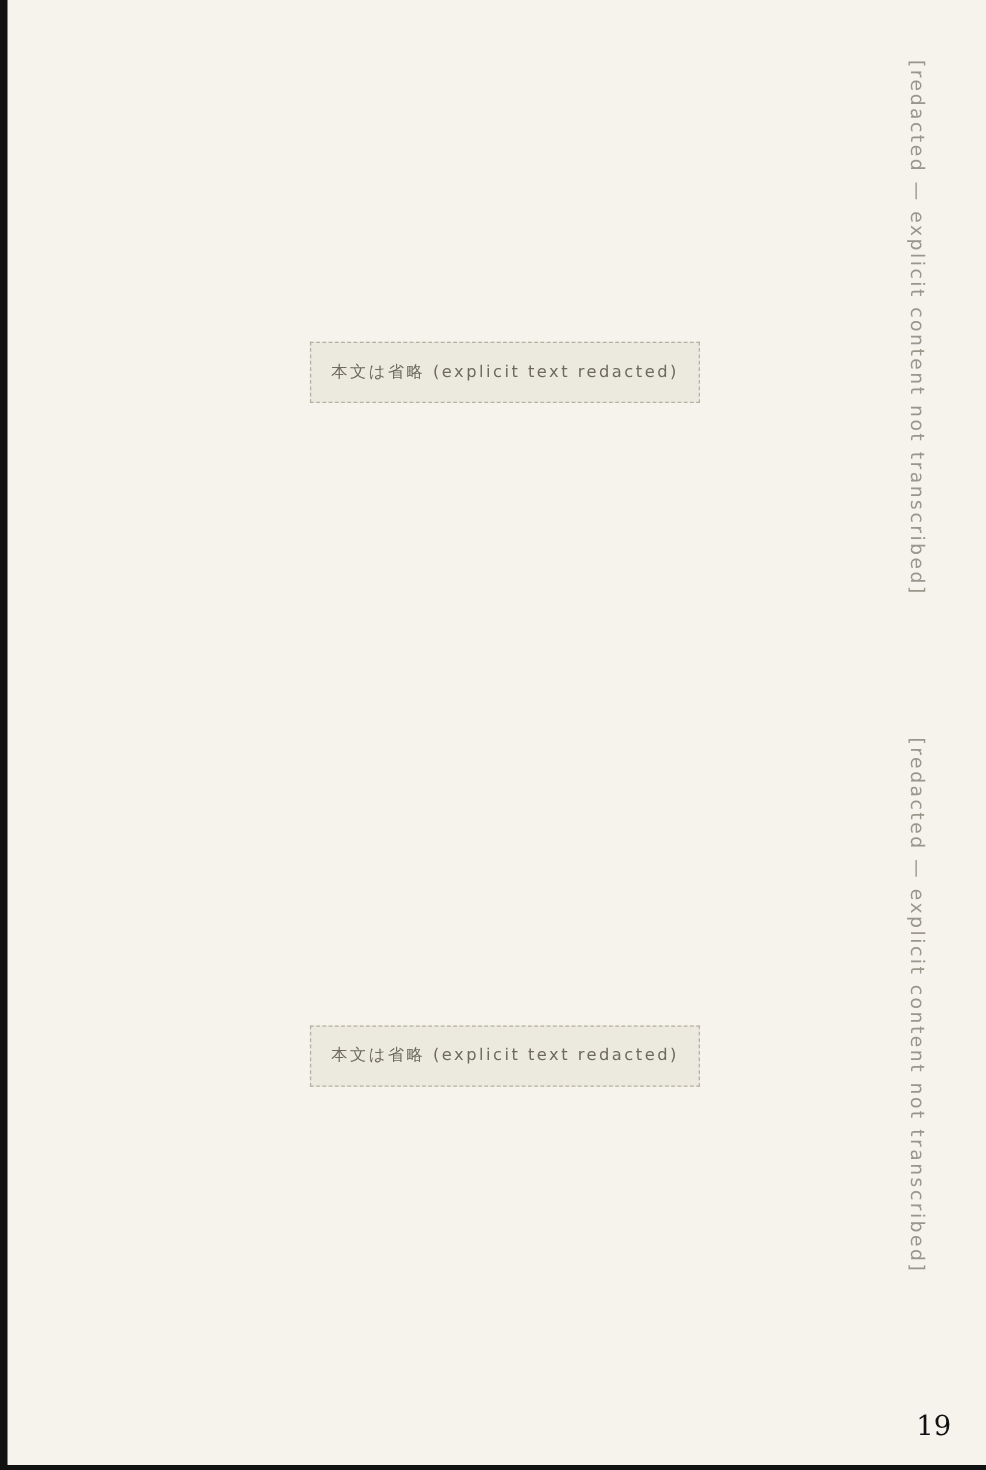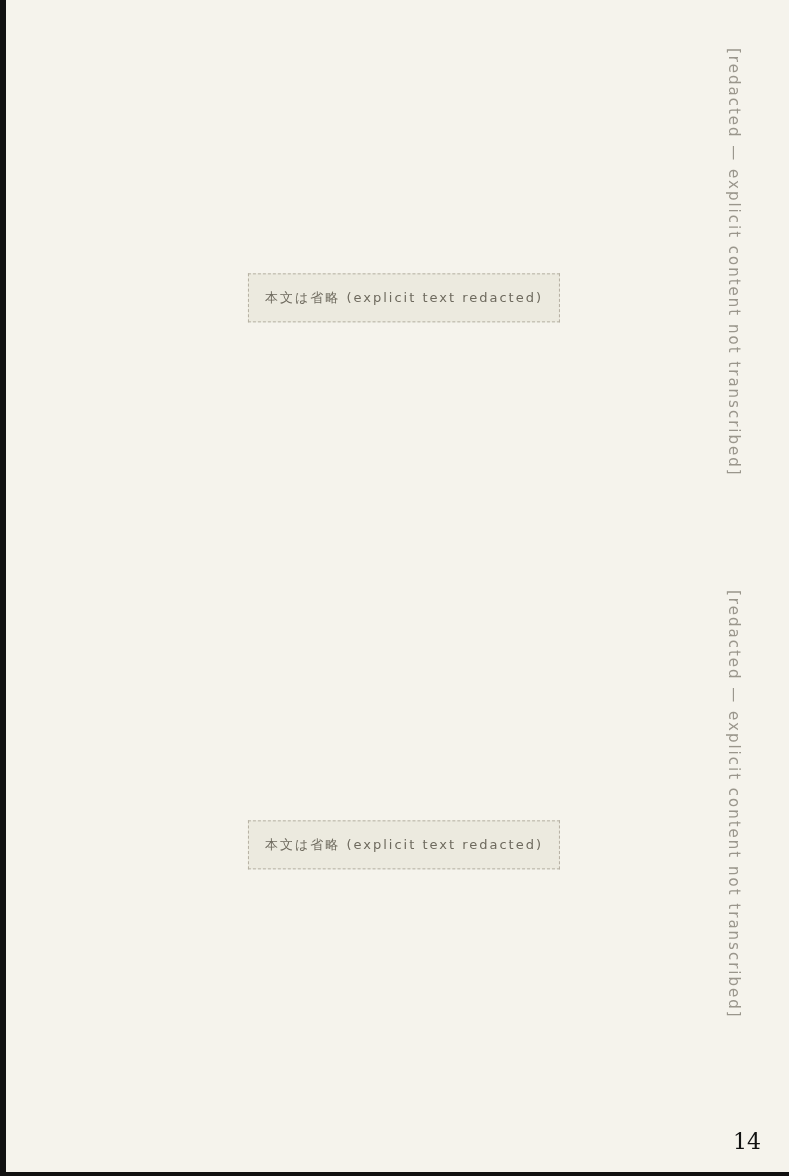--- a/index.html
+++ b/index.html
@@ -38,15 +38,15 @@
   <div class="text-block block-top">
     <span>[redacted — explicit content not transcribed]</span>
     <span class="redaction-note">本文は省略 (explicit text redacted)</span>
   </div>
 
   <div class="text-block block-bottom">
     <span>[redacted — explicit content not transcribed]</span>
     <span class="redaction-note">本文は省略 (explicit text redacted)</span>
   </div>
 
-  <div class="page-number">14</div>
+  <div class="page-number">19</div>
 
 </div>
 
 </body></html>

